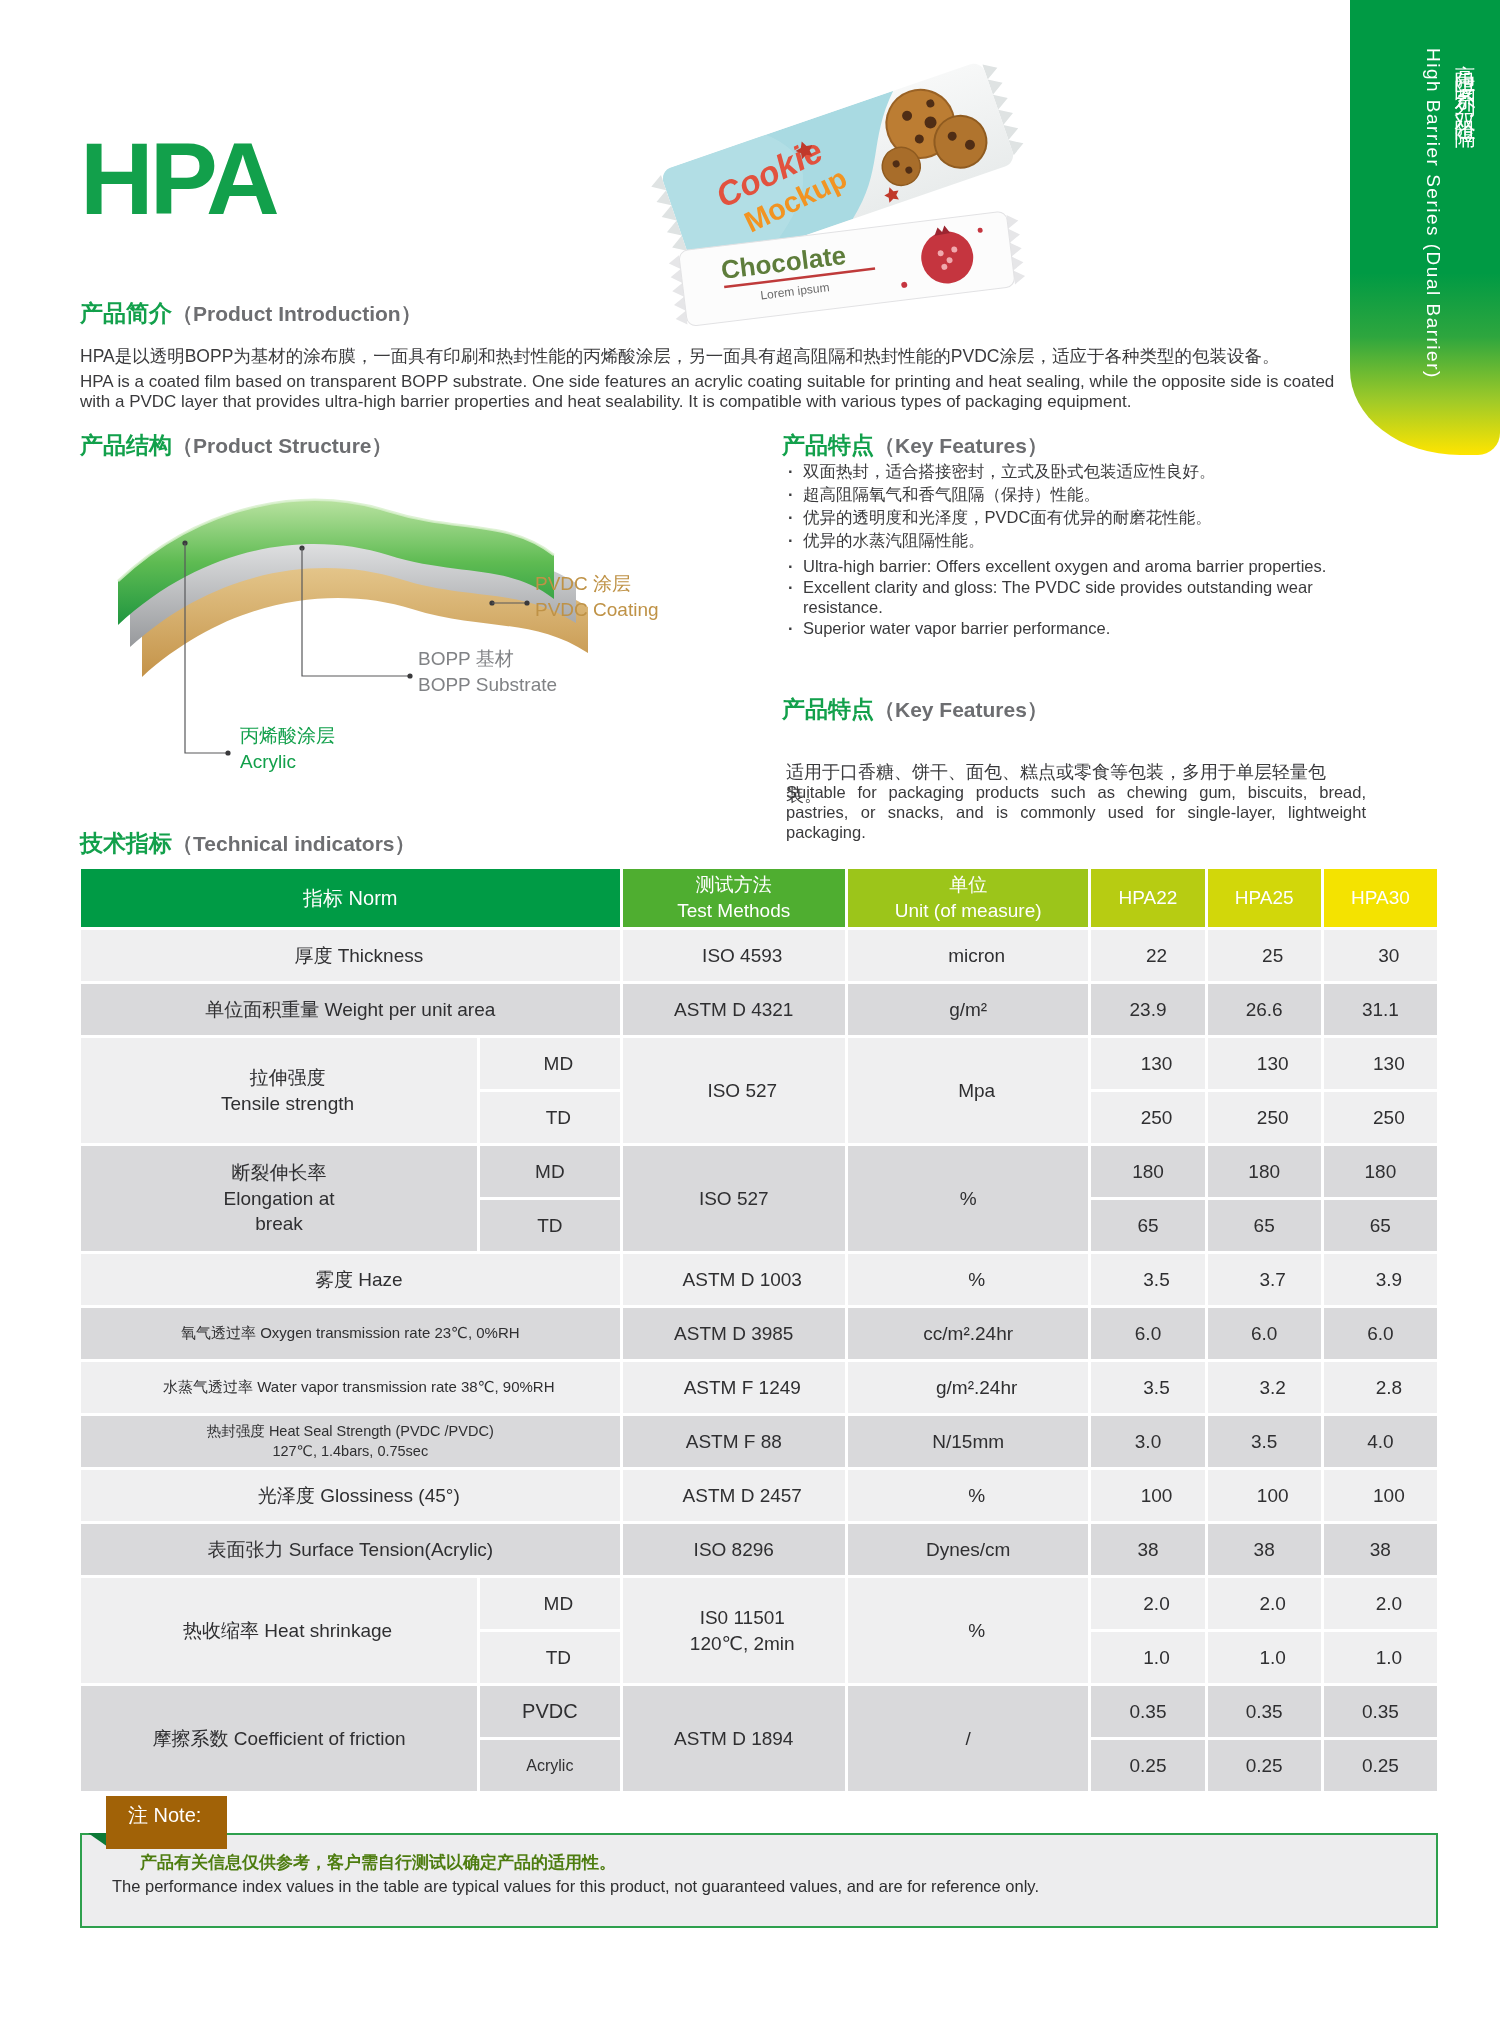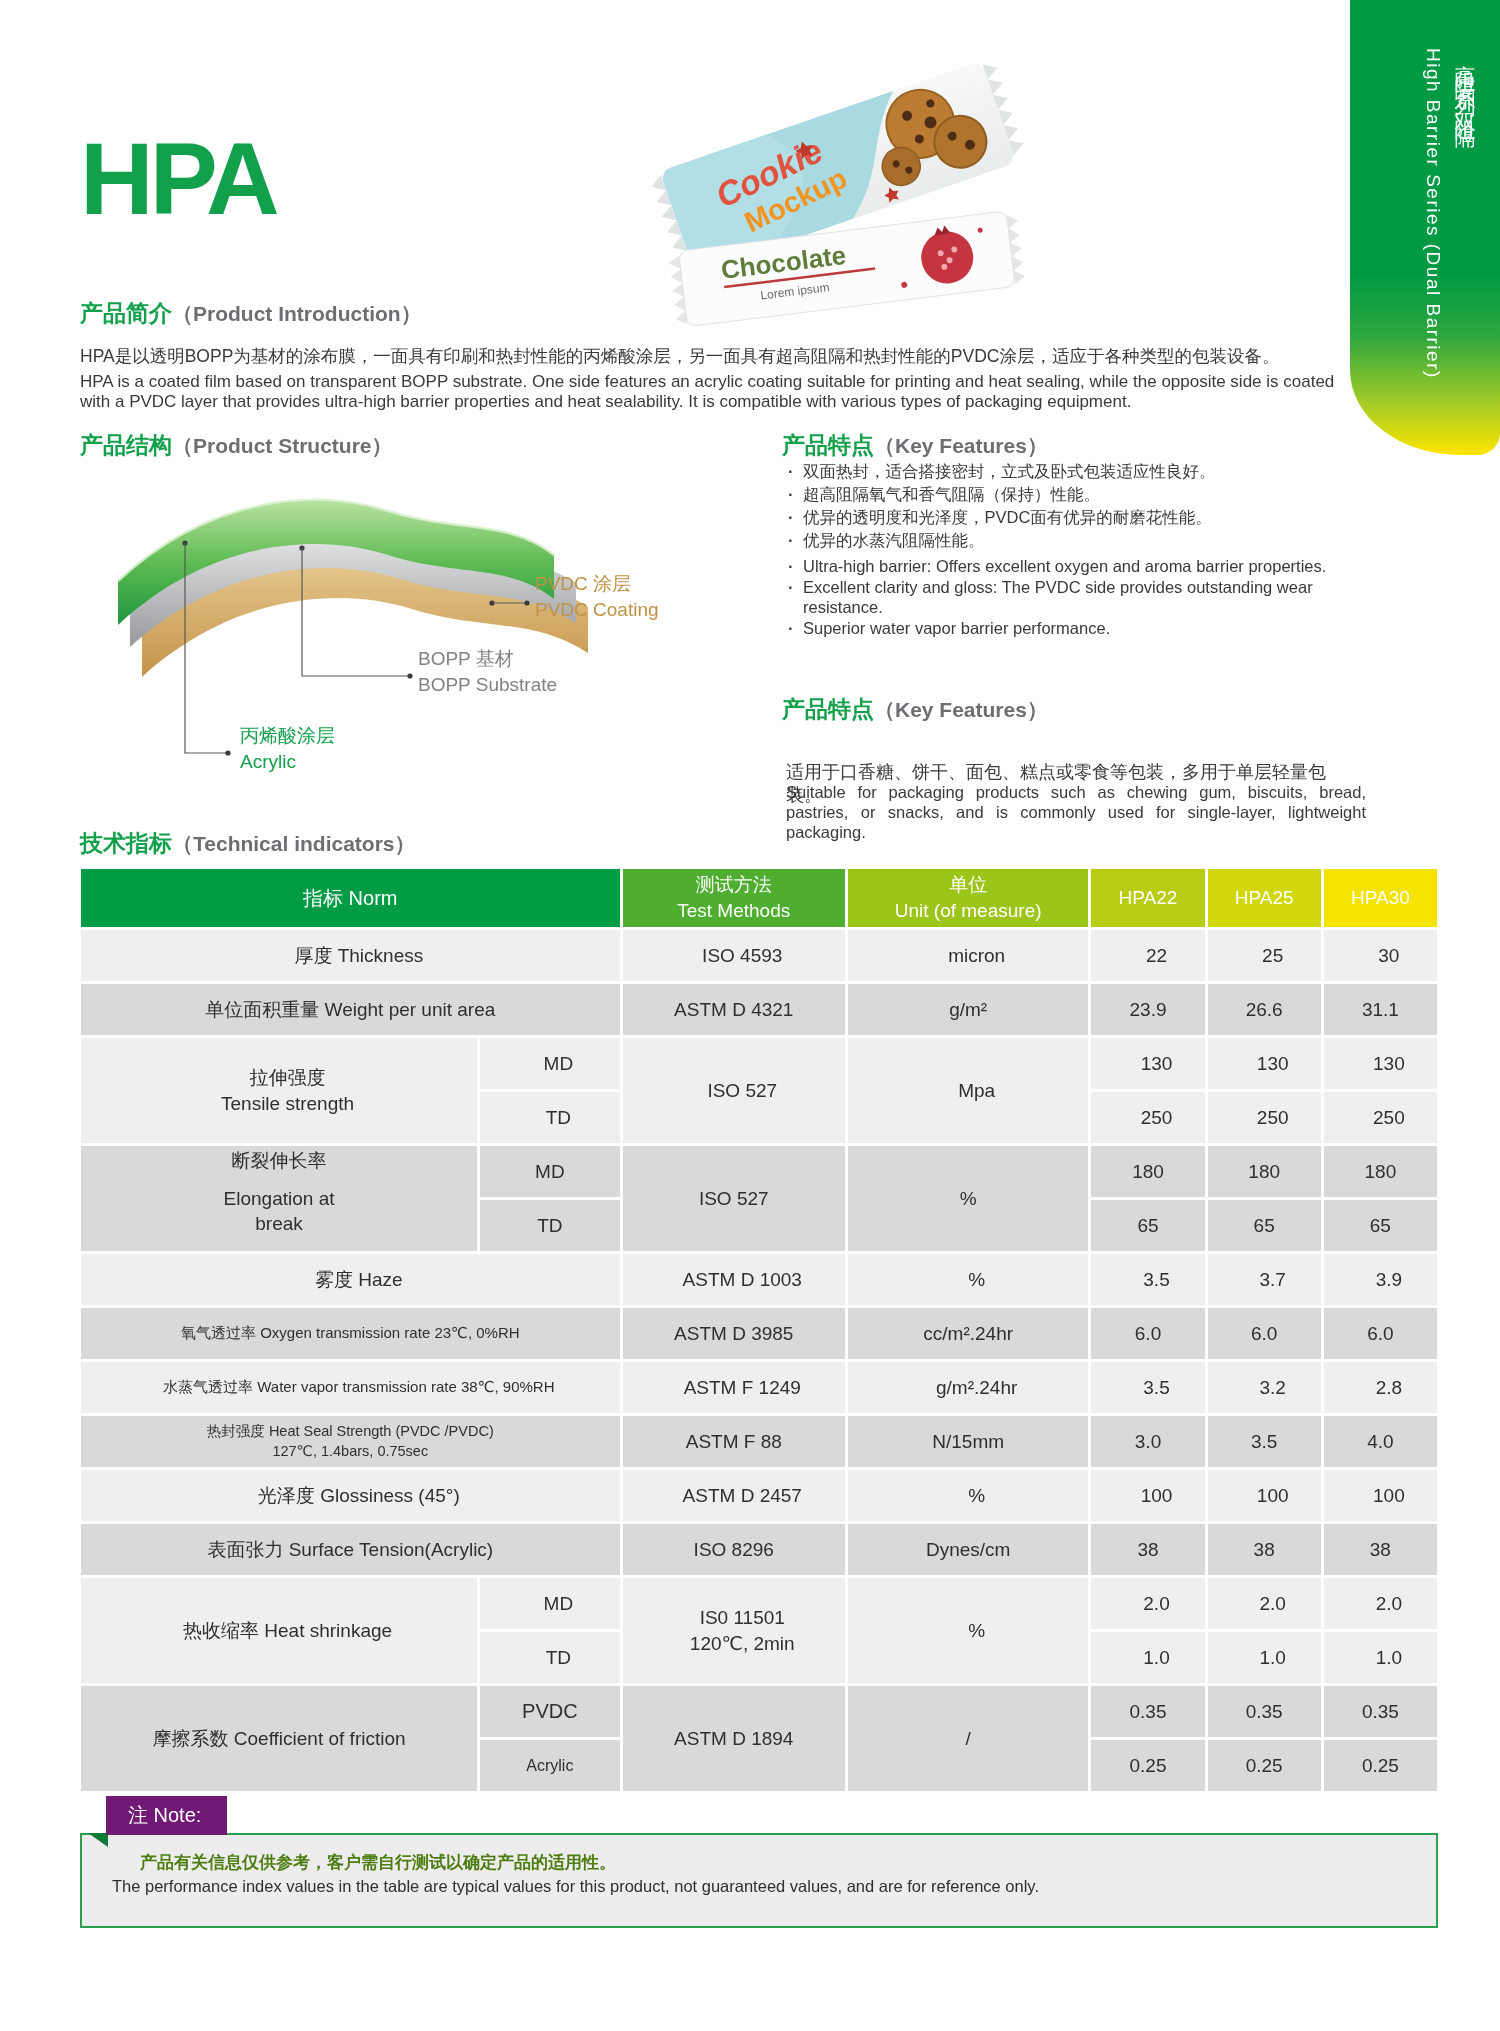--- a/index.html
+++ b/index.html
@@ -59,33 +59,33 @@
   .h-g0{background:#b7cc12;}
   .h-g1{background:#d2d70a;}
   .h-g2{background:#f4e300;}
   tr.lt td{background:#efeff0;padding-left:18px;}
   tr.dk td{background:#d9d9db;}
   .spec tr.body td{height:49px;font-size:19px;}
   .spec td.lbl{font-size:17.5px;}
   .spec td.sub{font-size:18px;}
   .spec td.mth,.spec td.unt{font-size:17.5px;}
   .blk{display:block;line-height:1.35;}
-  .narrow-en{max-width:150px;margin:12px auto;}
+  .narrow-en{max-width:150px;margin:0 auto;}
   .sm{font-size:15px!important;}
   .xs{font-size:14.5px!important;line-height:1.45;}
   
   .note-box{
     position:absolute;left:80px;top:1833px;width:1358px;height:95px;box-sizing:border-box;
     background:#ededee;border:2px solid #2ea04d;
   }
   .note-cn{position:absolute;left:30px;top:16px;font-size:17px;font-weight:700;color:#4d7c0f;margin-left:28px;}
   .note-en{position:absolute;left:30px;top:42px;font-size:16.5px;color:#2f2f31;}
   .note-tab{
-    position:absolute;left:106px;top:1796px;background:#701a75;color:#fff;
-    font-size:20px;padding:7px 26px 8px 22px;line-height:1.2;
+    position:absolute;left:106px;top:1796px;background:#a16207;color:#fff;
+    font-size:20px;padding:7px 26px 22px 22px;line-height:1.2;
   }
   .note-fold{
     position:absolute;left:88px;top:1833px;width:20px;height:14px;background:#0d7a37;
     clip-path:polygon(0 0,100% 0,100% 100%);
   }
 </style>
 </head>
 <body>
 
 <div class="banner">

